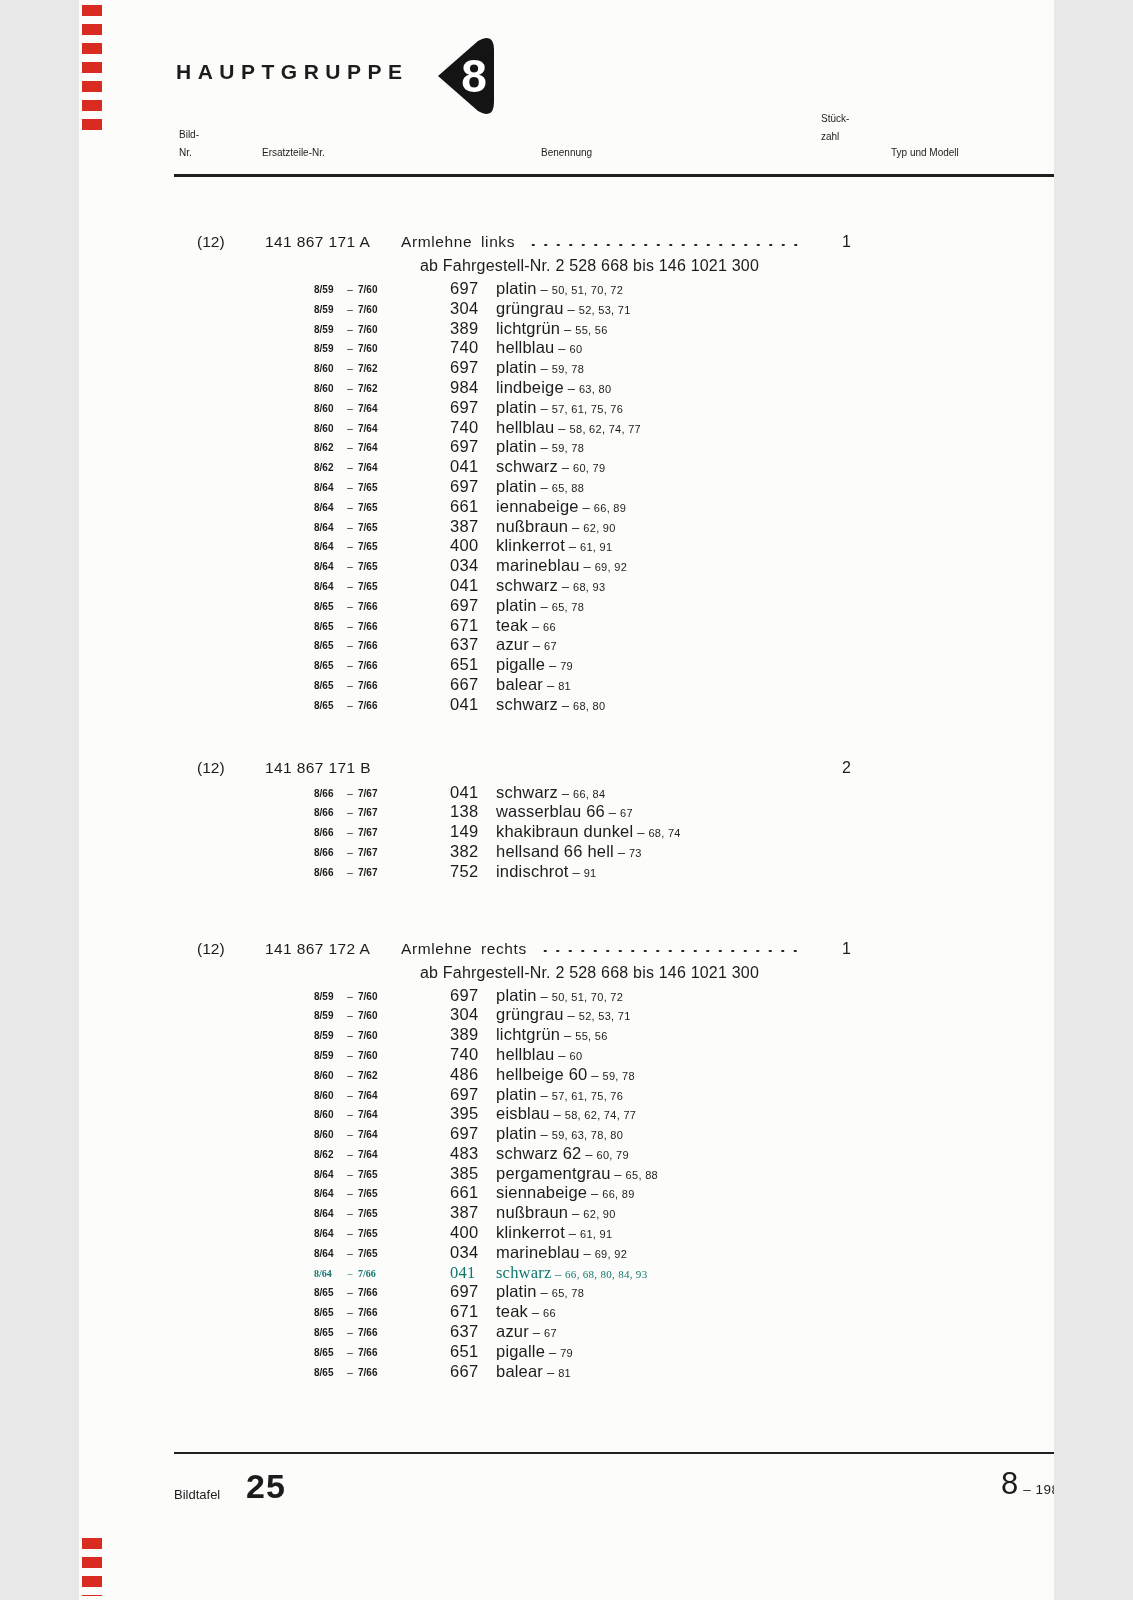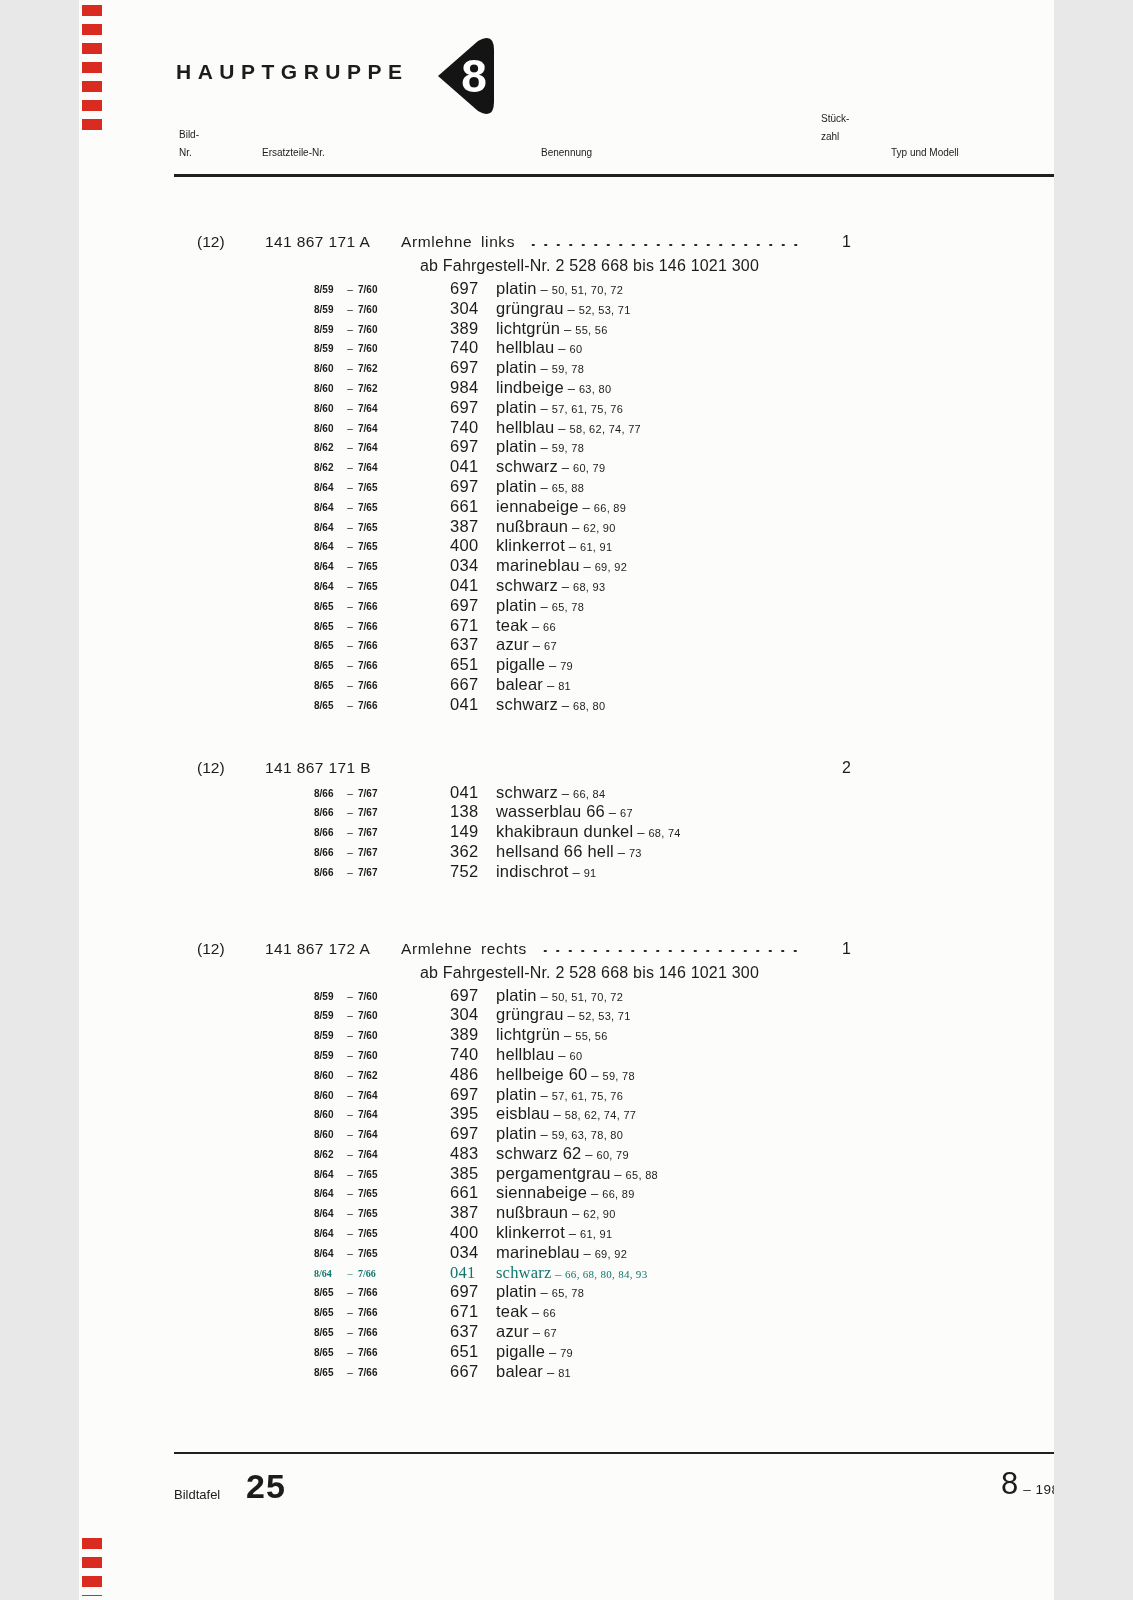--- a/index.html
+++ b/index.html
@@ -314,21 +314,21 @@
   <div class="color-row">
     <span class="daterange"><span class="d1">8/66</span><span class="dsep">–</span><span class="d2">7/67</span></span>
     <span class="code">149</span>
     <span class="cwrap">
       <span class="cname">khakibraun dunkel</span><span class="mdash"> – </span><span class="models">68, 74</span>
     </span>
   </div>
 
   <div class="color-row">
     <span class="daterange"><span class="d1">8/66</span><span class="dsep">–</span><span class="d2">7/67</span></span>
-    <span class="code">362</span>
+    <span class="code">382</span>
     <span class="cwrap">
       <span class="cname">hellsand 66 hell</span><span class="mdash"> – </span><span class="models">73</span>
     </span>
   </div>
 
   <div class="color-row">
     <span class="daterange"><span class="d1">8/66</span><span class="dsep">–</span><span class="d2">7/67</span></span>
     <span class="code">752</span>
     <span class="cwrap">
       <span class="cname">indischrot</span><span class="mdash"> – </span><span class="models">91</span>

